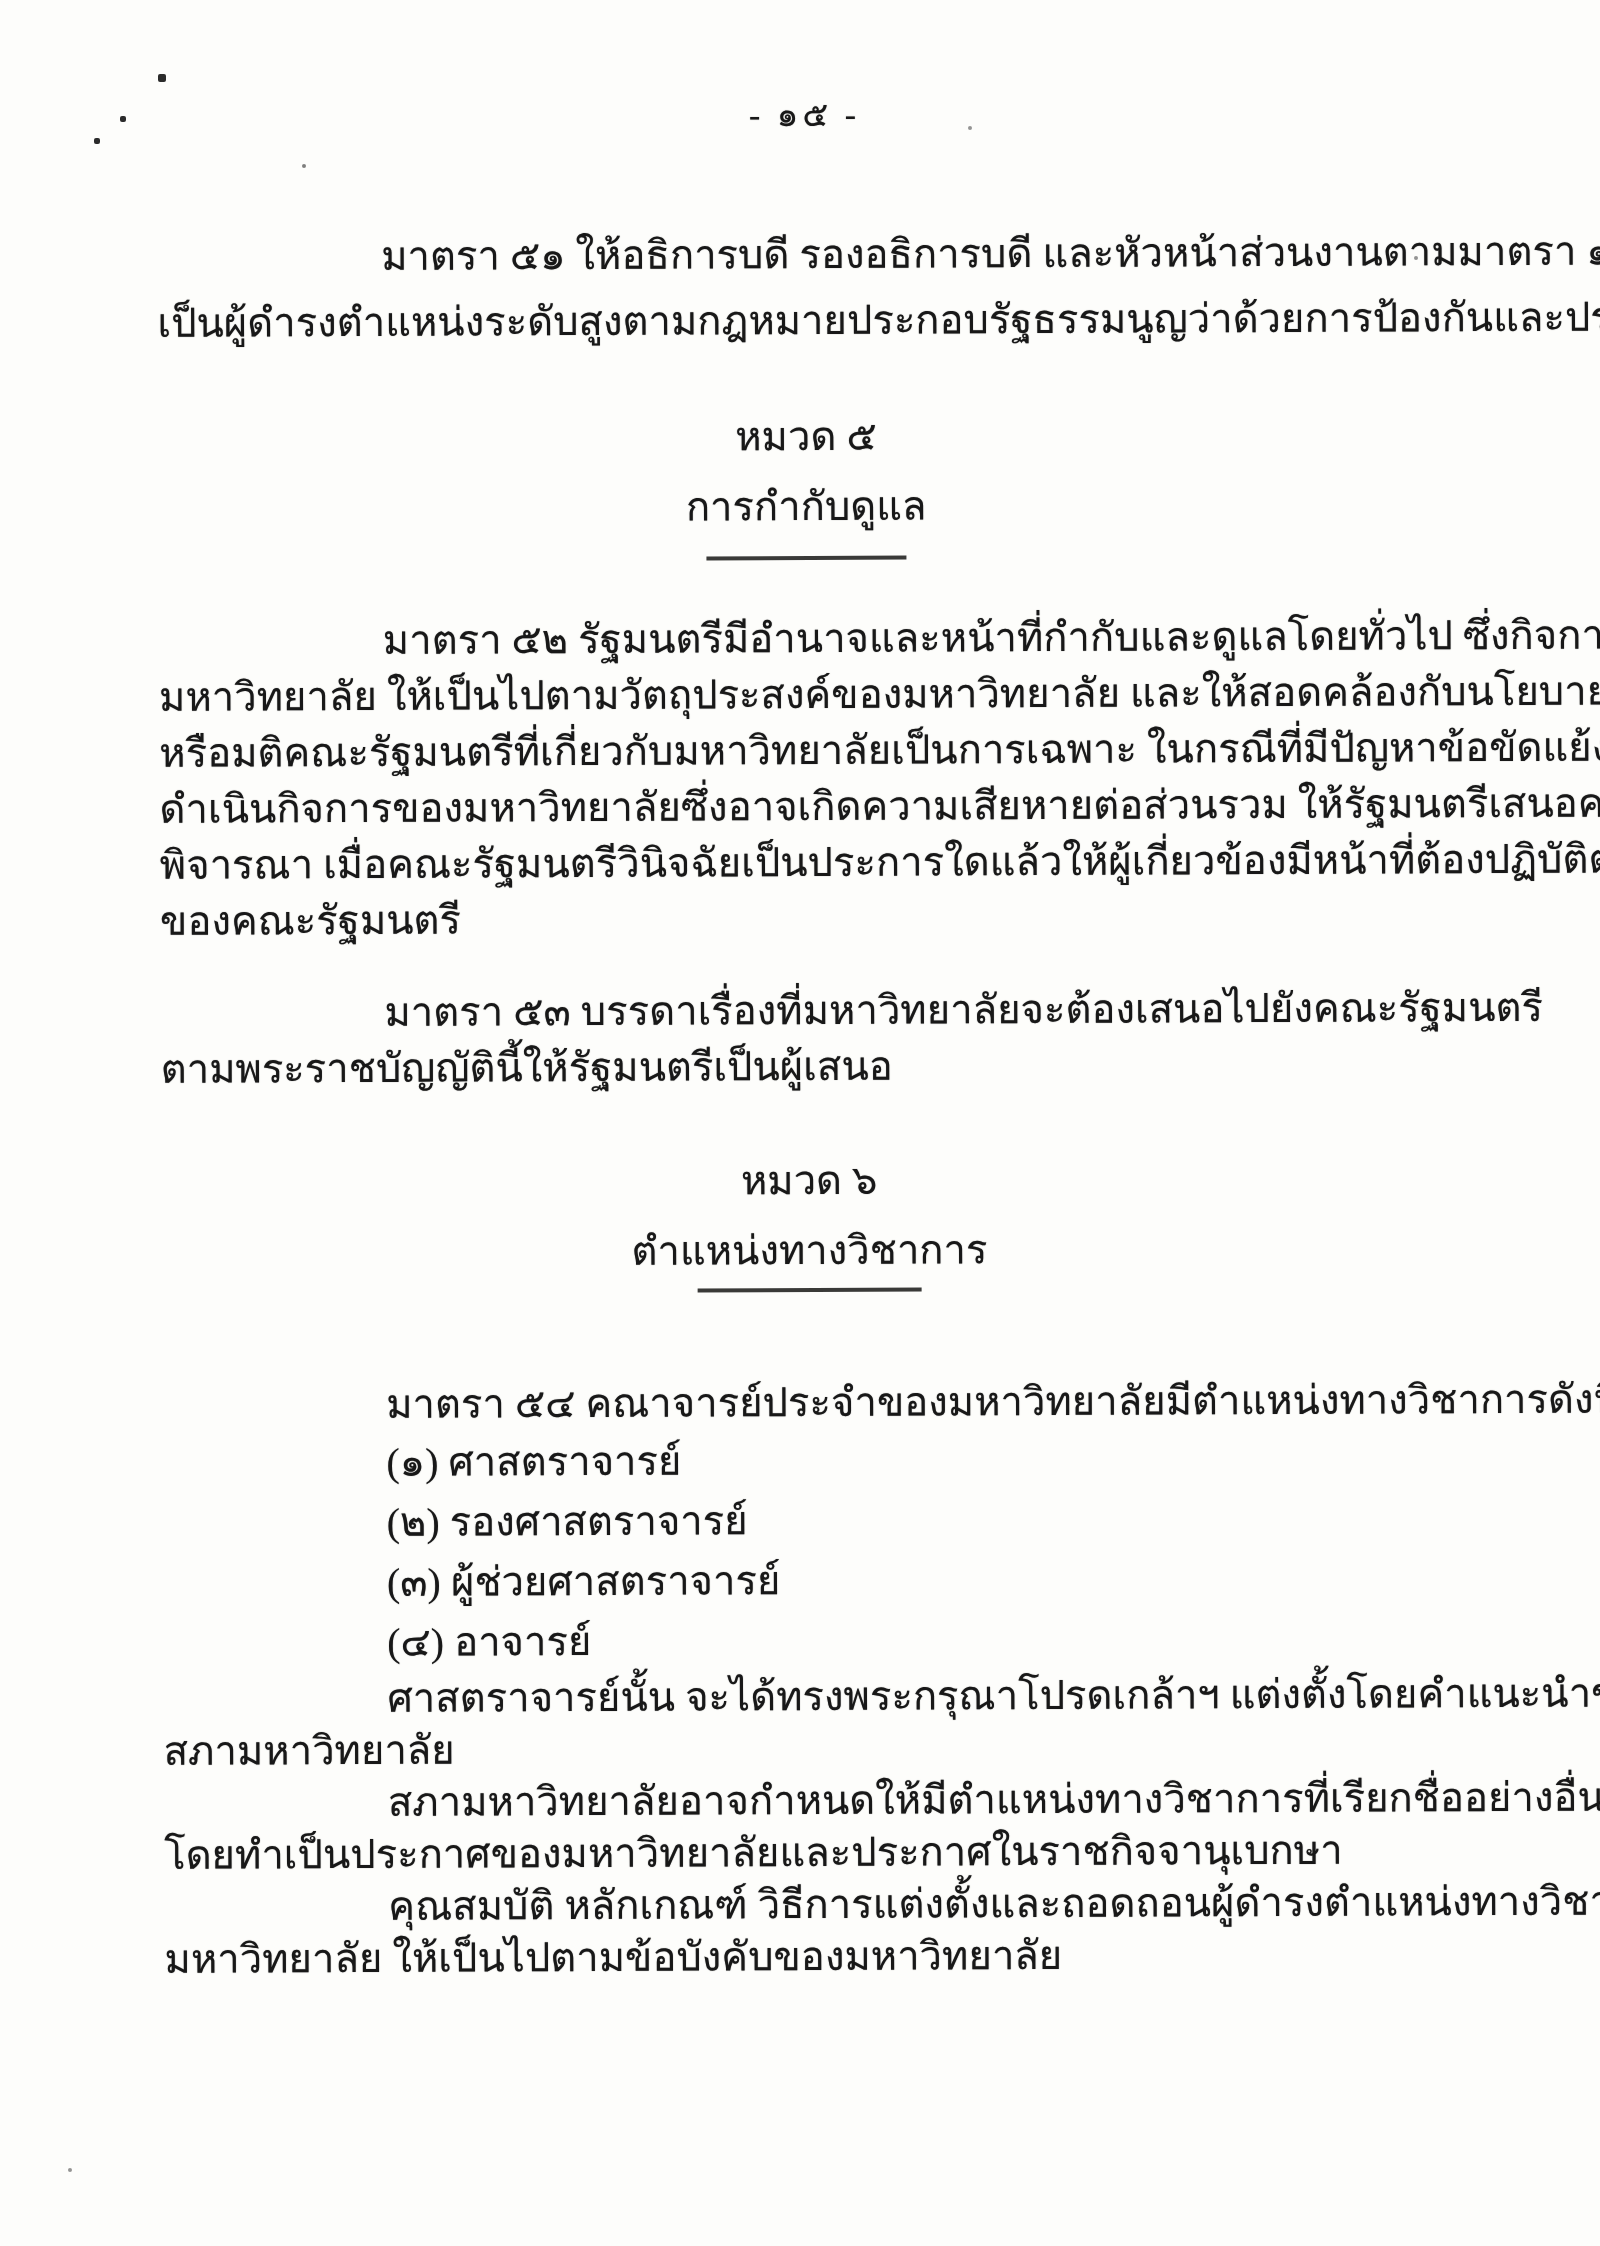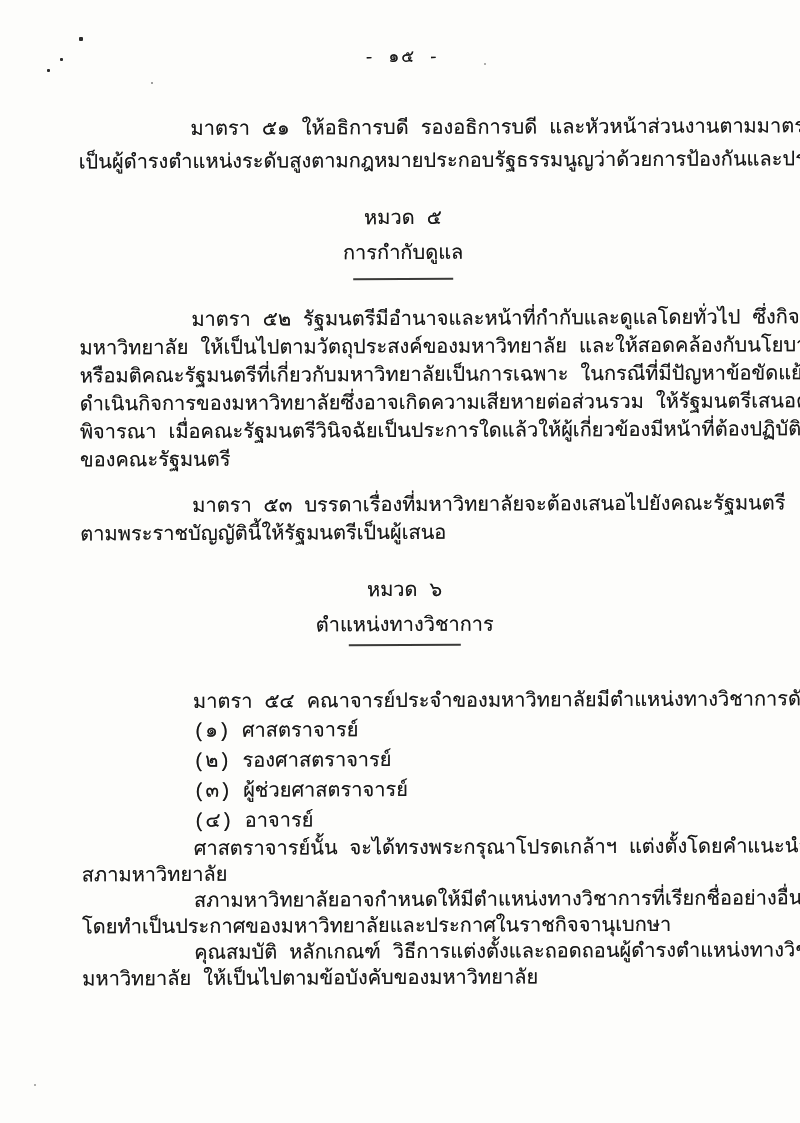--- a/index.html
+++ b/index.html
@@ -7,21 +7,21 @@
     padding: 0;
     background: #e8e8e8;
   }
   .page {
     position: relative;
     width: 800px;
     height: 1123px;
     margin: 0 auto;
     background: #fdfdfb;
     overflow: hidden;
-    font-family: Liberation Mono, monospace;
+    font-family: Liberation Serif, serif;
     color: #181818;
   }
   .content {
     position: absolute;
     left: 78px;
     top: 0;
     width: 648px;
     transform: rotate(-0.25deg);
     transform-origin: 50% 0;
     text-shadow: 0 0 0.5px rgba(20,20,20,0.55);

